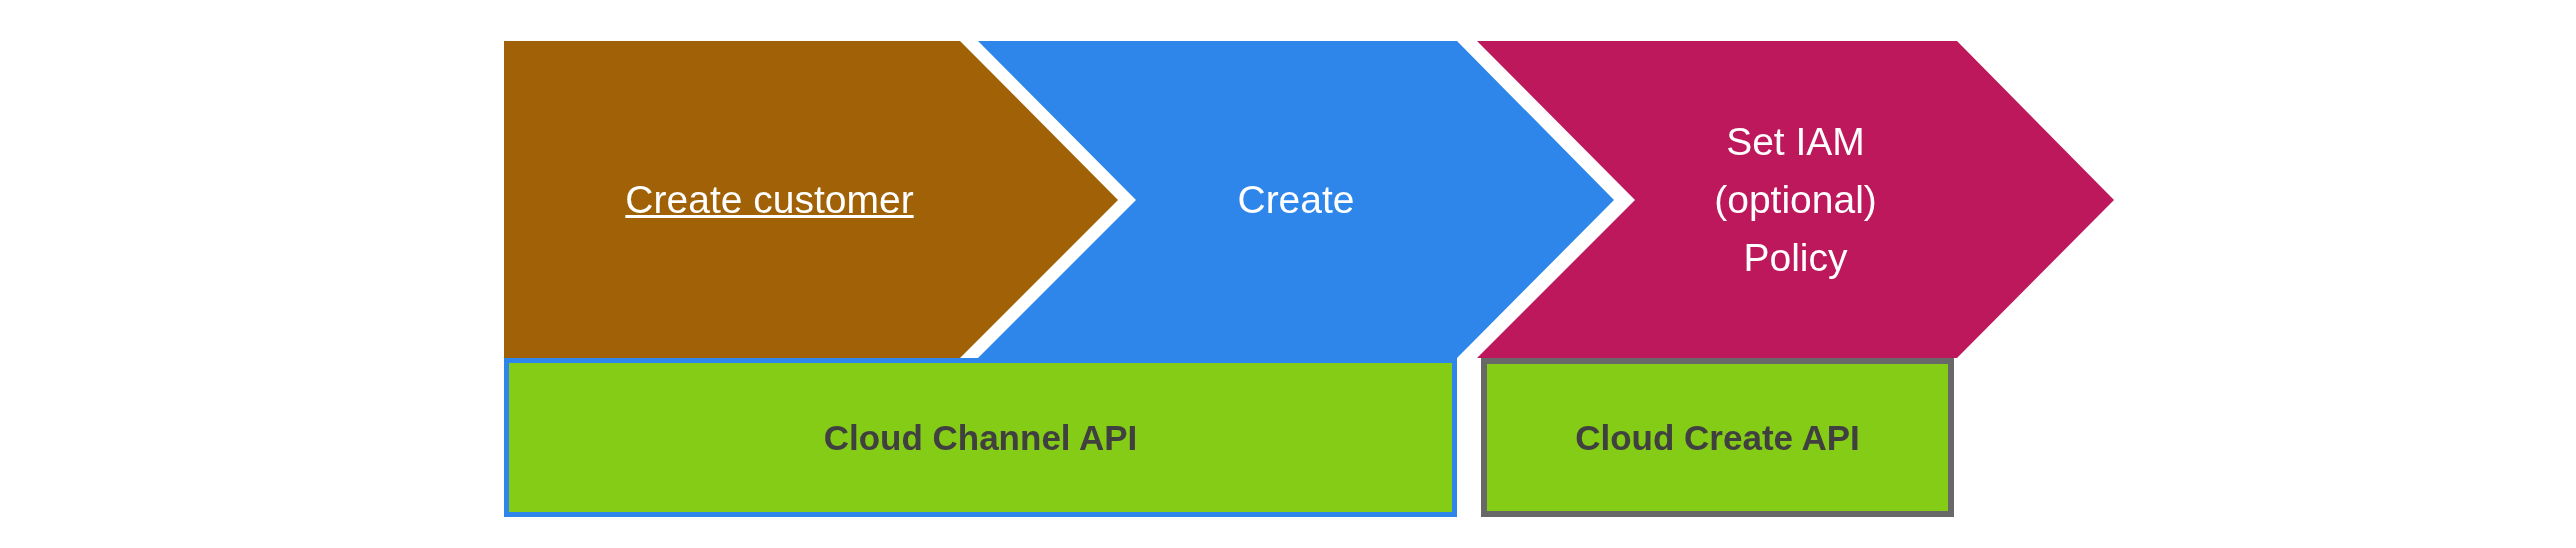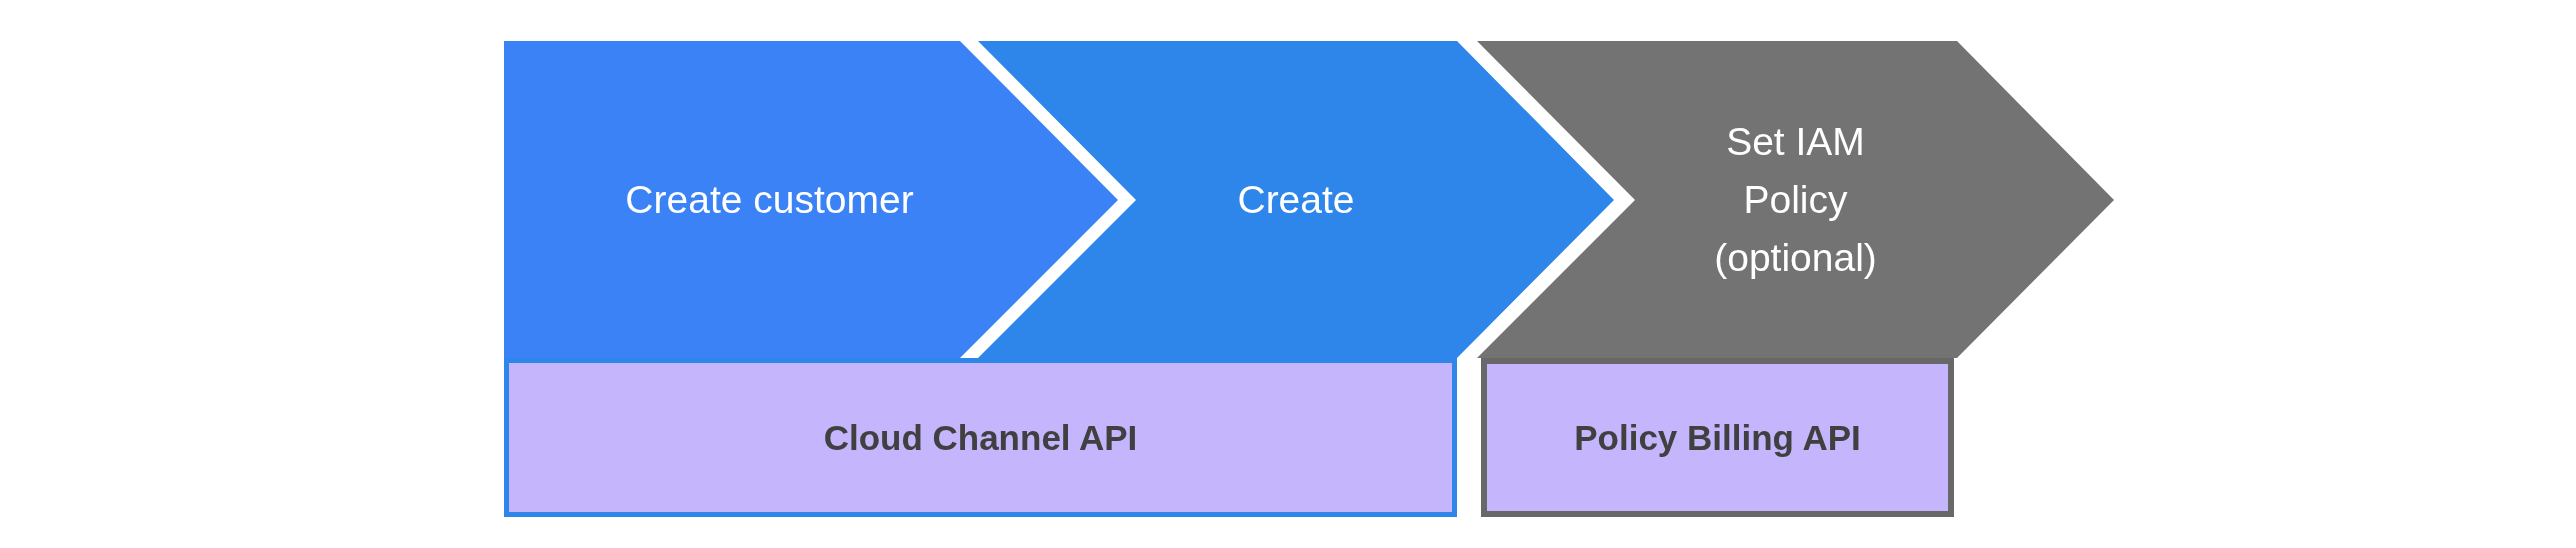--- a/index.html
+++ b/index.html
@@ -28,45 +28,46 @@
     color: #ffffff;
     font-size: 39px;
     line-height: 58px;
     font-weight: 400;
     text-align: center;
     white-space: nowrap;
   }
   .step-1 {
     left: 504px;
     width: 614px;
-    background: #3b82f6;
+    background: #a16207;
     clip-path: polygon(0 0, 456px 0, 614px 159px, 456px 317px, 0 317px);
     padding-right: 83px; 
+    text-decoration: underline;
   }
   .step-2 {
     left: 978px;
     width: 636px;
     background: #2E86EB;
     clip-path: polygon(0 0, 479px 0, 636px 159px, 479px 317px, 0 317px, 158px 159px);
     align-items: center;
   }
   .step-3 {
     left: 1477px;
     width: 637px;
-    background: #737373;
+    background: #be185d;
     clip-path: polygon(0 0, 480px 0, 637px 159px, 480px 317px, 0 317px, 158px 159px);
   }
   .step-line { display: block; }
   
   .api-box {
     position: absolute;
     top: 358px;
     height: 159px;
     box-sizing: border-box;
-    background: #c4b5fd;
+    background: #84cc16;
     display: flex;
     align-items: center;
     justify-content: center;
     font-size: 35px;
     font-weight: 700;
     color: #404040;
     white-space: nowrap;
   }
   .api-channel {
     left: 504px;
@@ -87,26 +88,26 @@
   <div class="step-arrow step-1">
     <span class="step-line">Create customer</span>
   </div>
 
   <div class="step-arrow step-2">
     <span class="step-line">Create</span>
   </div>
 
   <div class="step-arrow step-3">
     <span class="step-line">Set IAM</span>
+    <span class="step-line">(optional)</span>
     <span class="step-line">Policy</span>
-    <span class="step-line">(optional)</span>
   </div>
 
   <div class="api-box api-channel">
     <span>Cloud Channel API</span>
   </div>
 
   <div class="api-box api-billing">
-    <span>Policy Billing API</span>
+    <span>Cloud Create API</span>
   </div>
 
 </div>
 
 
 </body></html>

